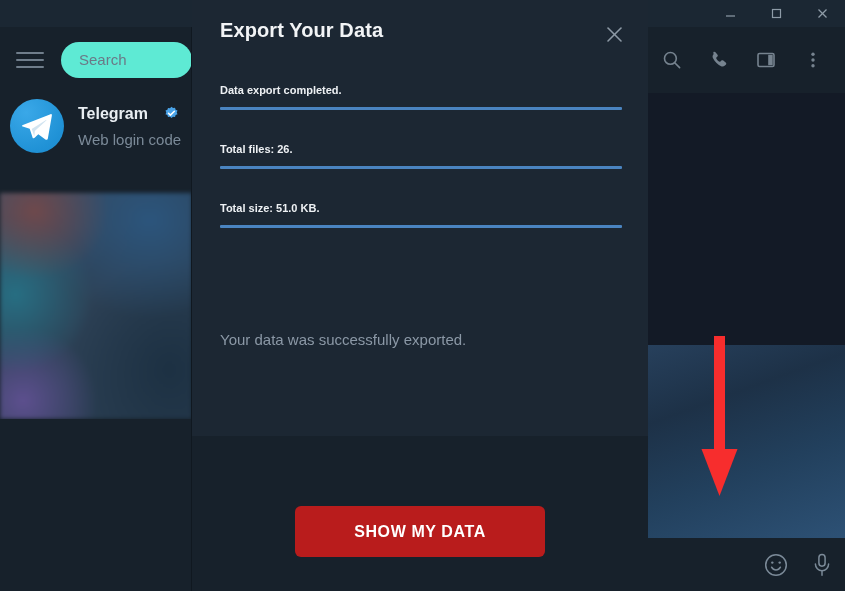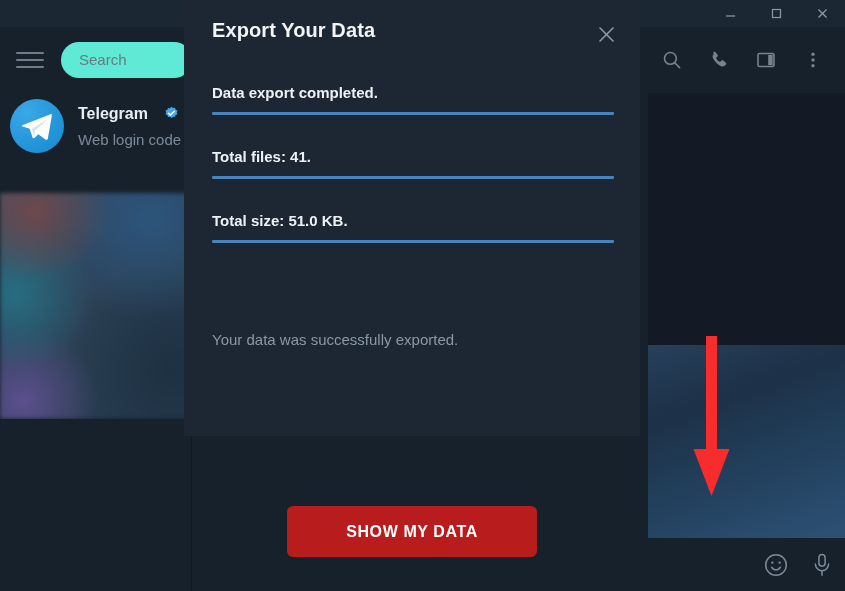--- a/index.html
+++ b/index.html
@@ -101,38 +101,38 @@
   }
   .chat-footer{
     position:absolute; left:0; bottom:0; width:197px; height:53px;
     background:#17212b; display:flex; align-items:center;
     justify-content:flex-end; padding-right:10px; gap:20px;
   }
   .ficon{ color:#7b8a98; display:flex; align-items:center; justify-content:center; }
 
   
   .dialog{
-    position:absolute; left:184px; top:0; width:456px; height:436px;
+    position:absolute; left:192px; top:0; width:456px; height:436px;
     background:#1c2733;
   }
   .dlg-title{
     position:absolute; left:28px; top:19px;
     font-size:20px; font-weight:bold; color:#f2f4f6;
     letter-spacing:0.1px;
   }
   .dlg-close{
     position:absolute; right:20px; top:20px;
     width:28px; height:28px; display:flex; align-items:center; justify-content:center;
     color:#8d99a5; cursor:pointer;
   }
 
   .steps{ position:absolute; left:28px; top:84px; width:402px; }
   .step{ margin-bottom:33px; }
   .step-label{
-    font-size:15px; font-weight:bold; color:#eef1f4; margin-bottom:11px;
+    font-size:11px; font-weight:bold; color:#eef1f4; margin-bottom:11px;
   }
   .bar{
     height:3px; width:402px; background:#4a84c0; border-radius:1px;
   }
 
   .note{
     position:absolute; left:28px; top:331px;
     font-size:15px; color:#8b98a6;
   }
 
@@ -273,21 +273,21 @@
           <line x1="16" y1="3" x2="3" y2="16" stroke="currentColor" stroke-width="1.6" stroke-linecap="round"></line>
         </svg>
     </div>
 
     <div class="steps">
       <div class="step">
         <div class="step-label">Data export completed.</div>
         <div class="bar"></div>
       </div>
       <div class="step">
-        <div class="step-label">Total files: 41.</div>
+        <div class="step-label">Total files: 26.</div>
         <div class="bar"></div>
       </div>
       <div class="step">
         <div class="step-label">Total size: 51.0 KB.</div>
         <div class="bar"></div>
       </div>
     </div>
 
     <div class="note">Your data was successfully exported.</div>
 

